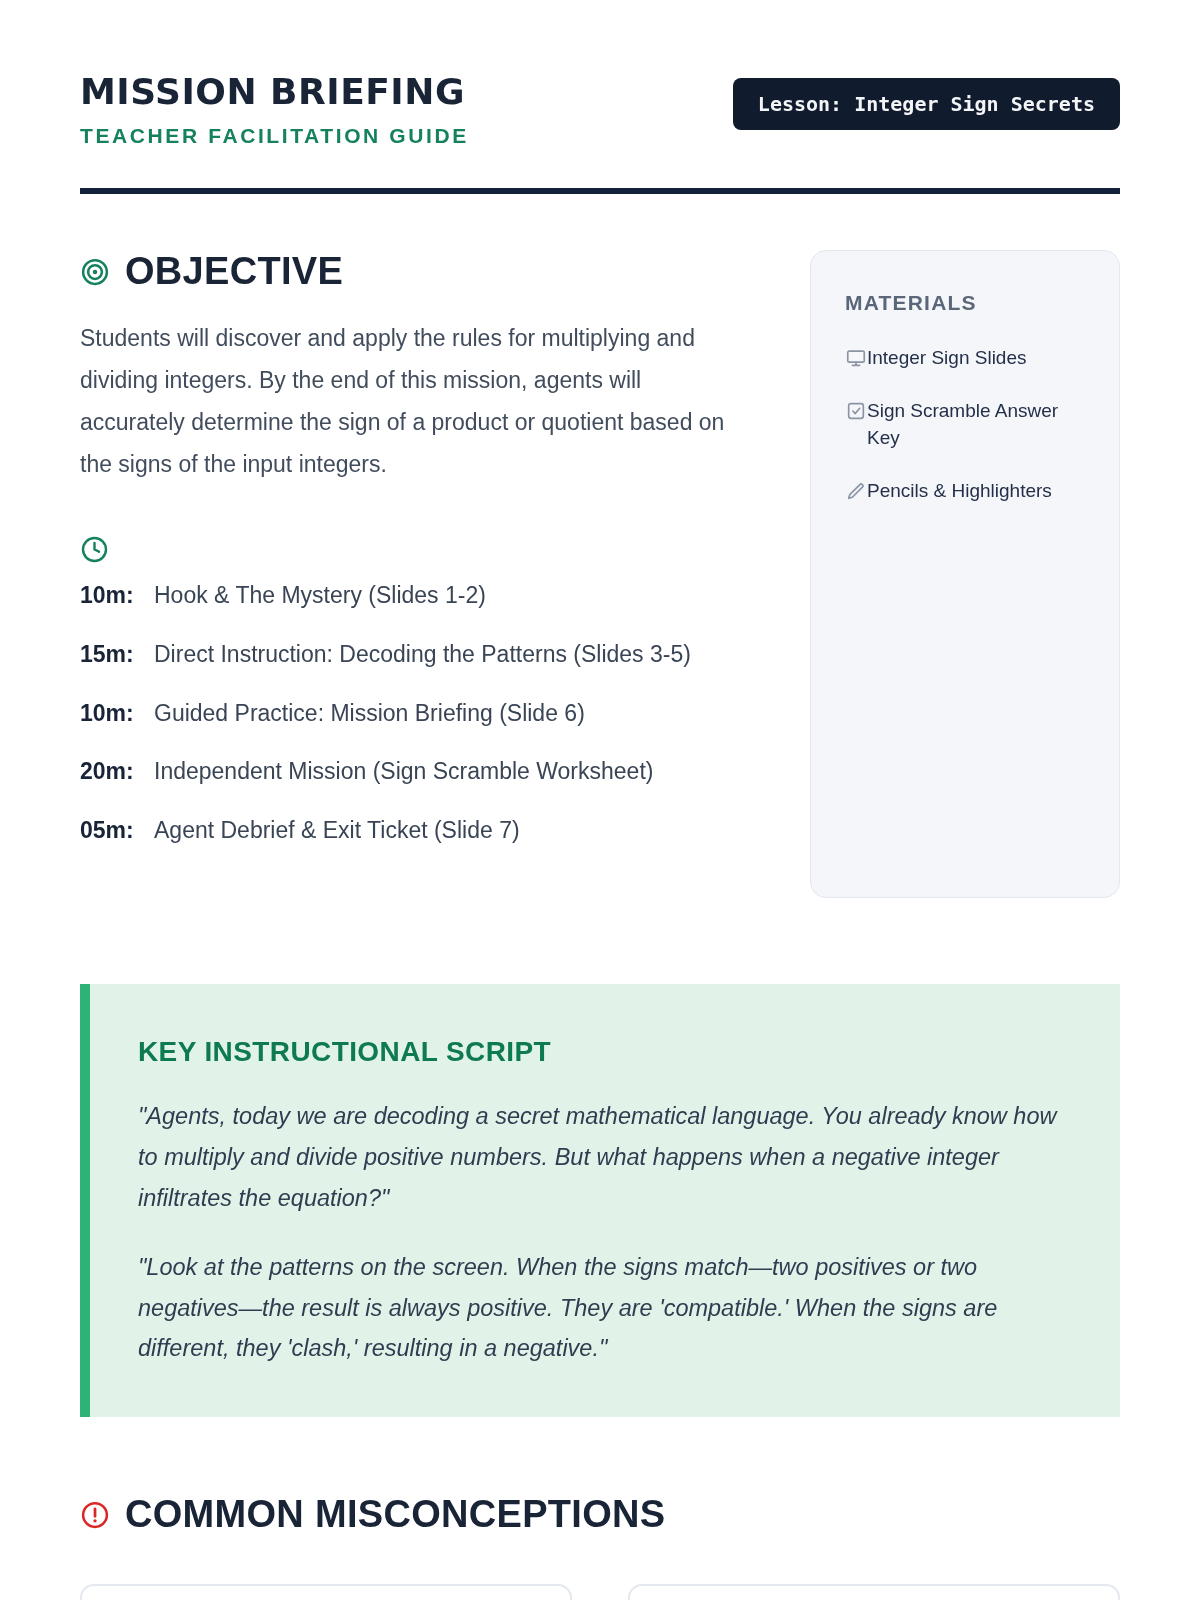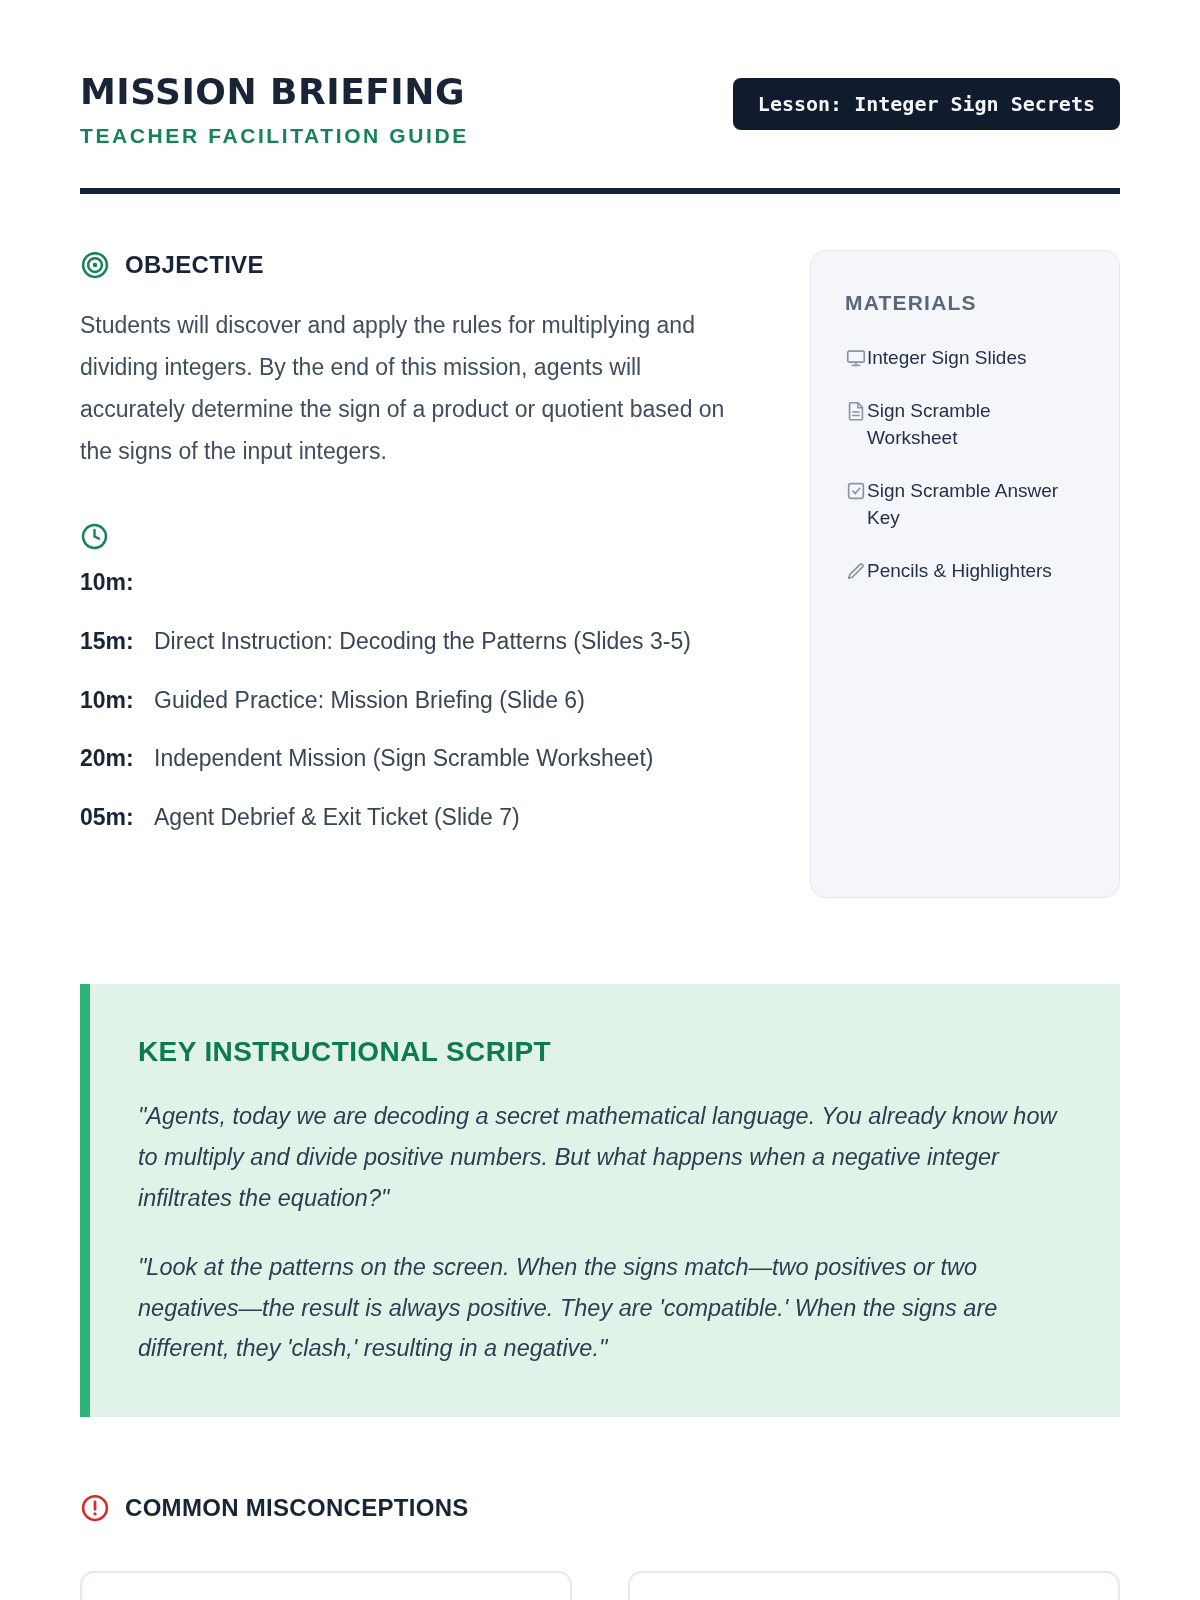--- a/index.html
+++ b/index.html
@@ -45,21 +45,21 @@
     height: 6px;
     background: #14213a;
     margin-top: 40px;
   }
 
   
   .main { display: flex; gap: 58px; margin-top: 56px; }
   .left-col { flex: 1; min-width: 0; }
   .section-heading {
     display: flex; align-items: center; gap: 15px;
-    font-size: 24px; font-weight: bold; color: #1a2437;
+    font-size: 38px; font-weight: bold; color: #1a2437;
     letter-spacing: 0.3px;
   }
   .section-heading svg { flex: 0 0 auto; }
   .objective-body {
     margin-top: 24px;
     font-size: 23px;
     line-height: 1.83;
     color: #414c5c;
     max-width: 650px;
   }
@@ -148,20 +148,21 @@
       <div class="pacing">
         <div class="section-heading">
           <svg width="29" height="29" viewBox="0 0 24 24">
             <circle cx="12" cy="12" r="9.5" fill="none" stroke="#15825b" stroke-width="2"></circle>
             <path d="M12 6.5 V12 L15.7 13.8" fill="none" stroke="#15825b" stroke-width="2" stroke-linecap="round" stroke-linejoin="round"></path>
           </svg>
         </div>
         <div class="pacing-list">
           <div class="pacing-item">
             <span class="pacing-time">10m:</span>
+            <span class="pacing-label">Hook &amp; The Mystery (Slides 1-2)</span>
           </div>
           <div class="pacing-item">
             <span class="pacing-time">15m:</span>
             <span class="pacing-label">Direct Instruction: Decoding the Patterns (Slides 3-5)</span>
           </div>
           <div class="pacing-item">
             <span class="pacing-time">10m:</span>
             <span class="pacing-label">Guided Practice: Mission Briefing (Slide 6)</span>
           </div>
           <div class="pacing-item">
@@ -181,27 +182,20 @@
       <div class="materials-list">
 
         <div class="material-item">
           <svg width="22" height="22" viewBox="0 0 24 24">
             <rect x="3" y="4.5" width="18" height="12" rx="1.5" fill="none" stroke="#8a94a3" stroke-width="1.8"></rect>
             <path d="M12 16.5 V20 M8 20 H16" fill="none" stroke="#8a94a3" stroke-width="1.8" stroke-linecap="round"></path>
           </svg>
           <span class="material-label">Integer Sign Slides</span>
         </div>
 
-        <div class="material-item">
-          <svg width="22" height="22" viewBox="0 0 24 24">
-            <path d="M6 3 h8 l5 5 v12.5 a1 1 0 0 1 -1 1 H6 a1 1 0 0 1 -1 -1 V4 a1 1 0 0 1 1 -1 z" fill="none" stroke="#8a94a3" stroke-width="1.8" stroke-linejoin="round"></path>
-            <path d="M14 3.5 V8.5 H19 M8.5 13 H15.5 M8.5 17 H15.5" fill="none" stroke="#8a94a3" stroke-width="1.6" stroke-linecap="round"></path>
-          </svg>
-          <span class="material-label">Sign Scramble Worksheet</span>
-        </div>
 
         <div class="material-item">
           <svg width="22" height="22" viewBox="0 0 24 24">
             <rect x="4" y="4" width="16" height="16" rx="2.5" fill="none" stroke="#8a94a3" stroke-width="1.8"></rect>
             <path d="M8.5 12 l2.7 2.8 L16 9" fill="none" stroke="#8a94a3" stroke-width="1.8" stroke-linecap="round" stroke-linejoin="round"></path>
           </svg>
           <span class="material-label">Sign Scramble Answer Key</span>
         </div>
 
         <div class="material-item">

